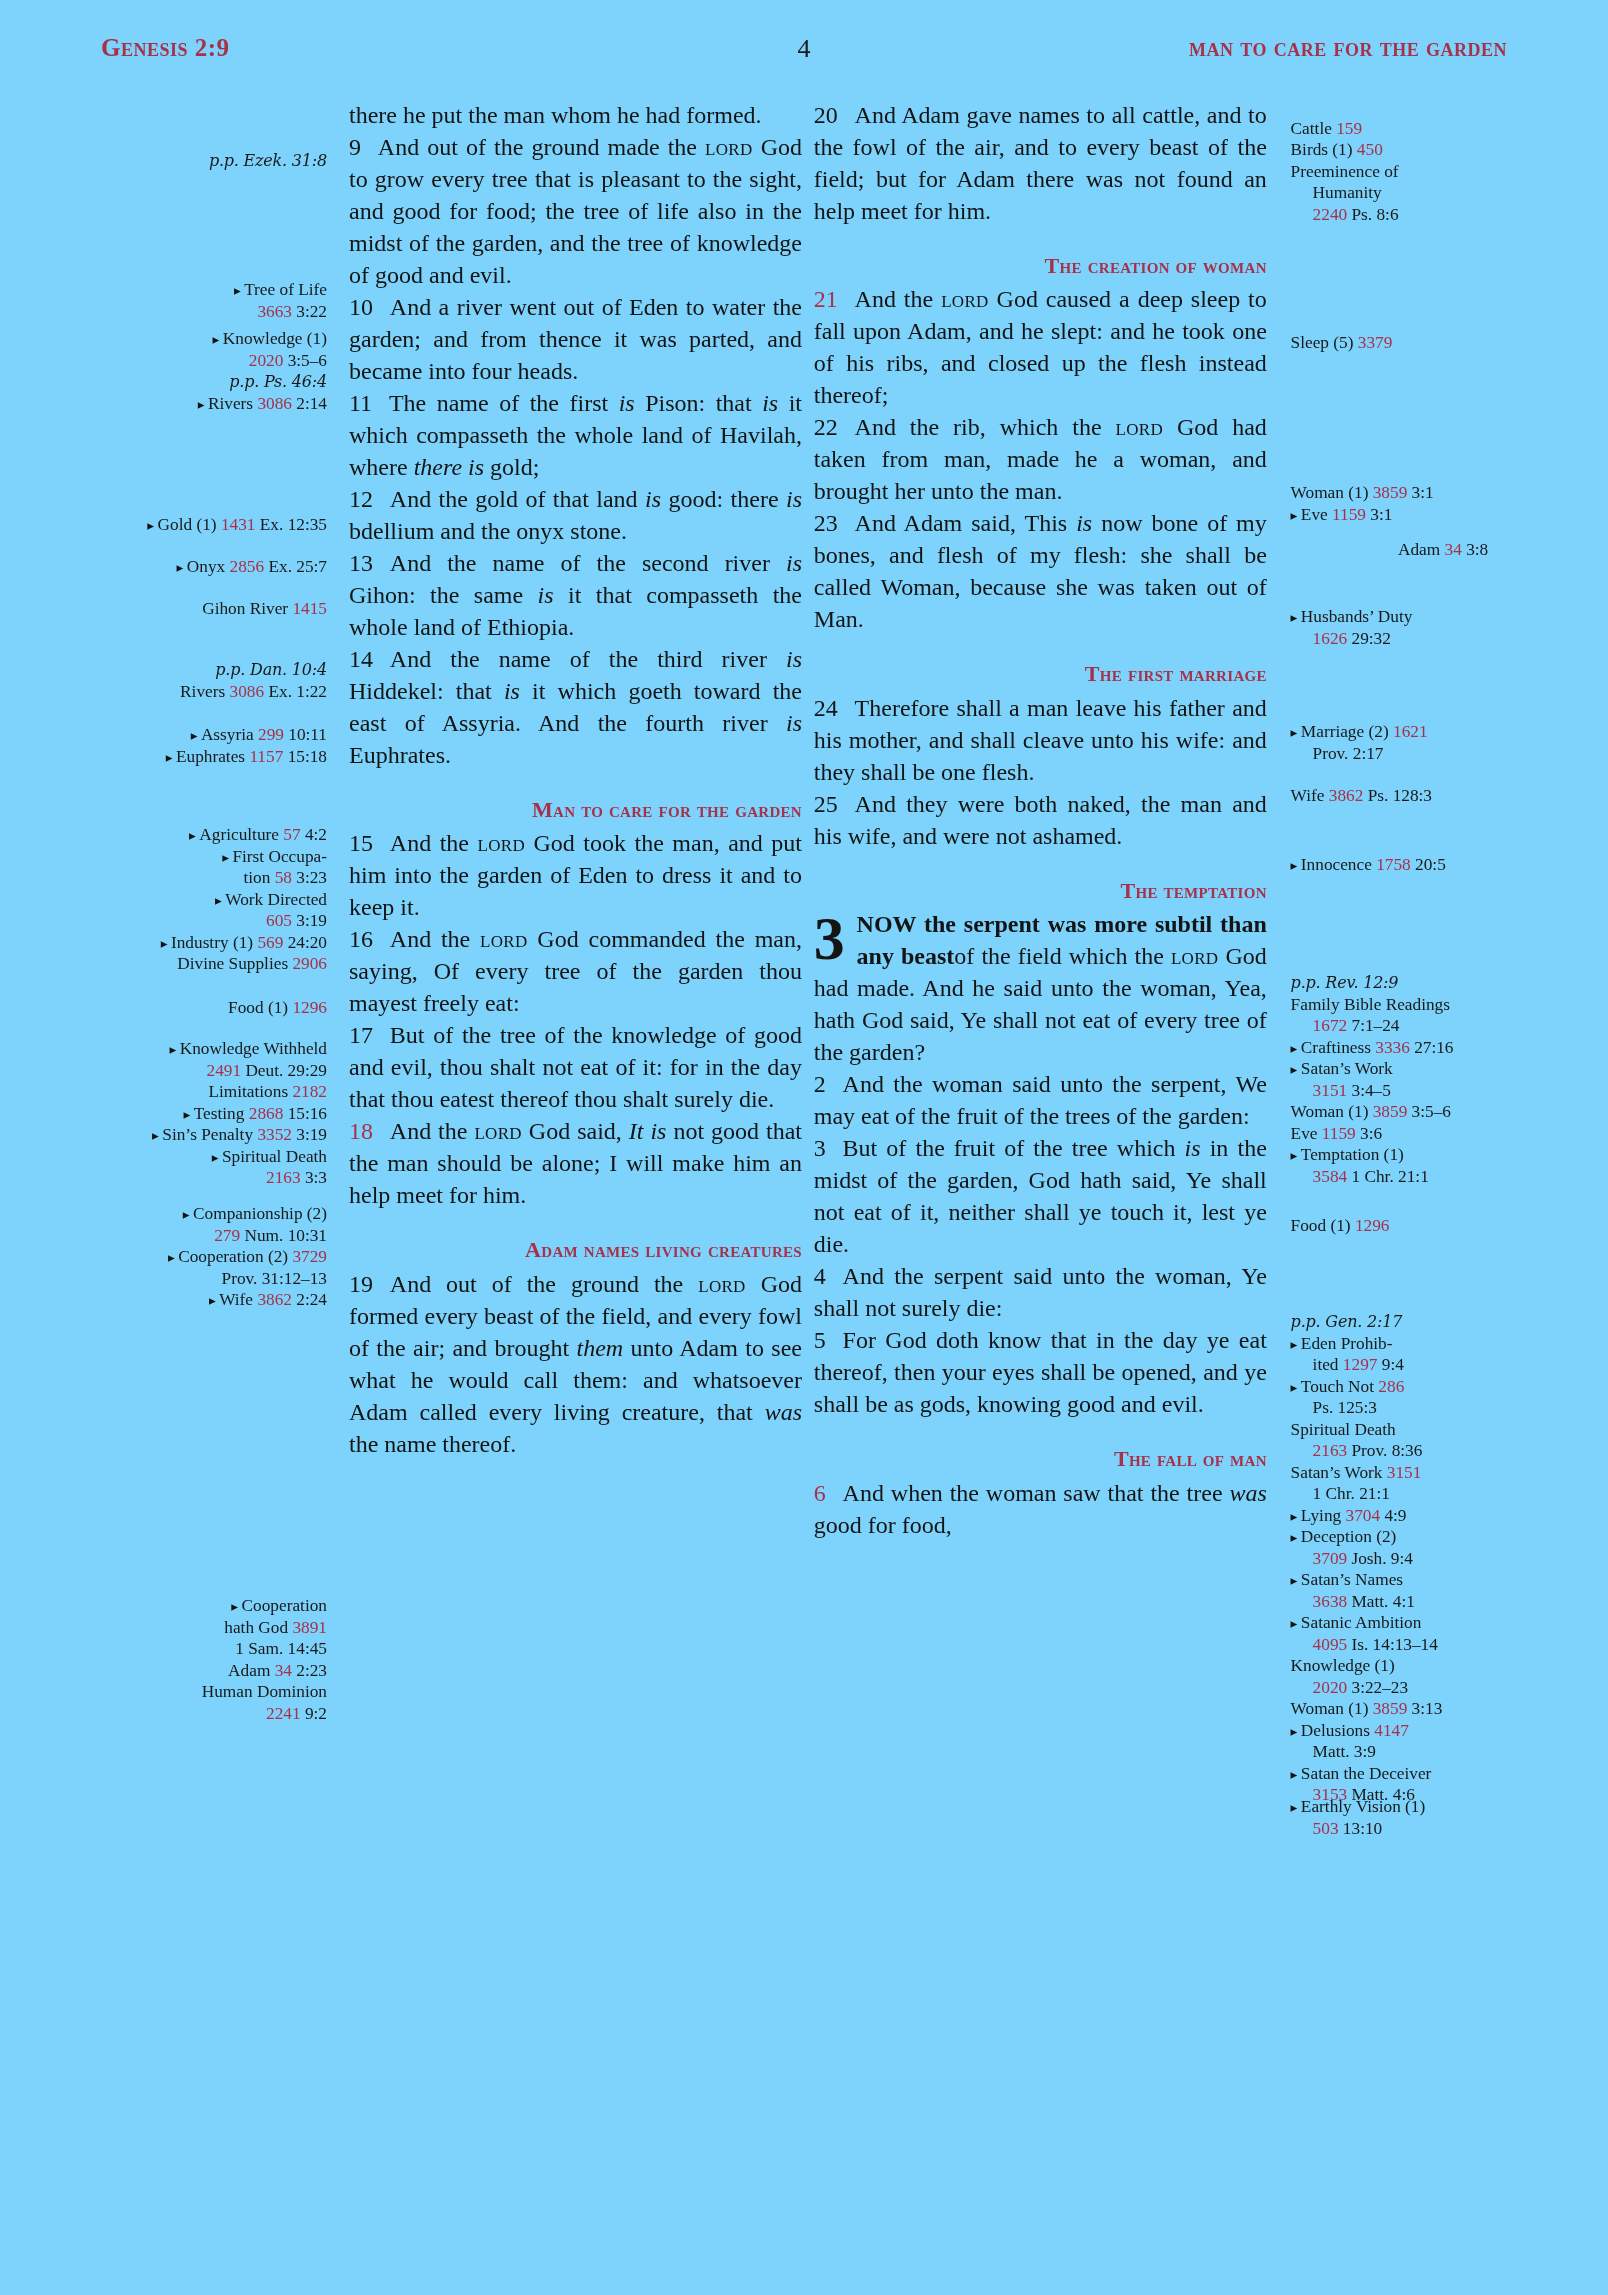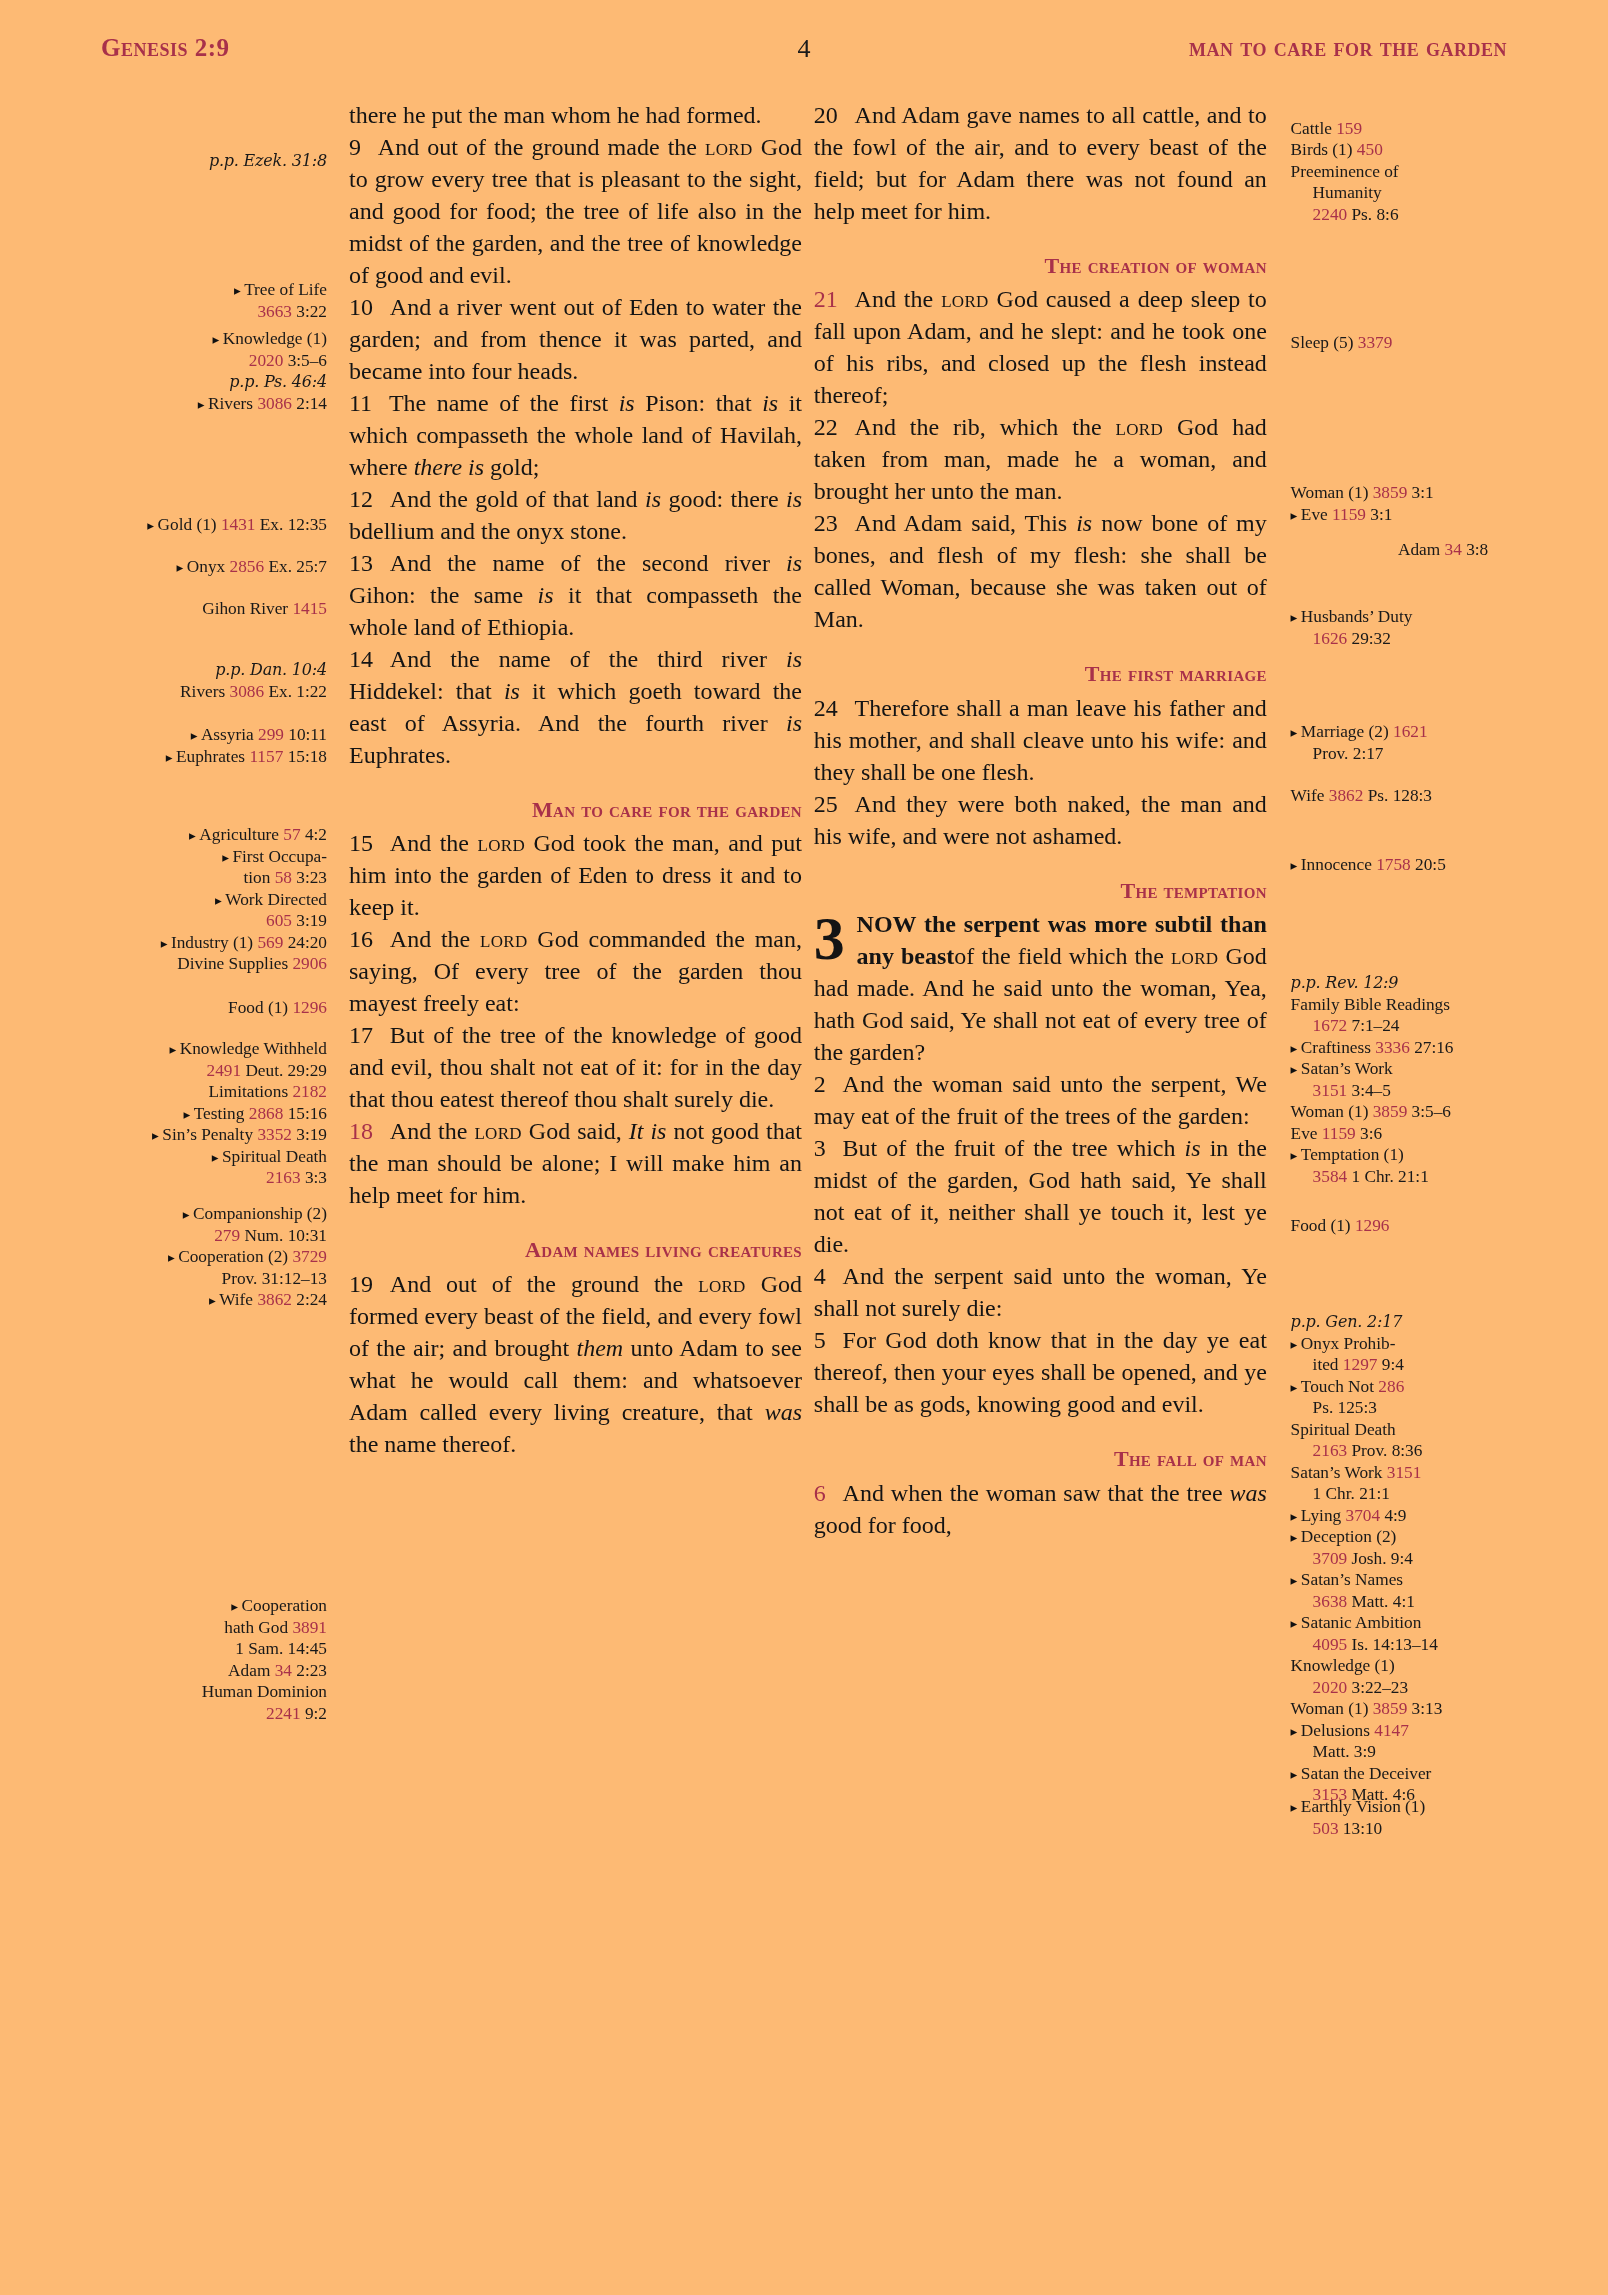--- a/index.html
+++ b/index.html
@@ -12,21 +12,21 @@
     width: 1608px;
     height: 2295px;
     font-family: "Liberation Serif", "DejaVu Serif", serif;
     color: #1a1a1a;
     position: relative;
     overflow: hidden;
   }
   .page {
     position: absolute;
     inset: 0;
-    background: #fdba74;
+    background: #7dd3fc;
   }
 
   
   .runhead {
     position: absolute;
     top: 34px;
     left: 101px;
     right: 101px;
     height: 44px;
     display: flex;
@@ -310,21 +310,21 @@
           <div class="note-line"><span>Woman (1)</span> <span class="ref">3859</span> <span>3:5–6</span></div>
           <div class="note-line"><span>Eve</span> <span class="ref">1159</span> <span>3:6</span></div>
           <div class="note-line"><span class="tri">▸</span> <span>Temptation (1)</span></div>
           <div class="note-line indent"><span class="ref">3584</span> <span>1 Chr. 21:1</span></div>
         </div>
         <div class="note-block" style="position:absolute;top:1104px;left:0;right:0;">
           <div class="note-line"><span>Food (1)</span> <span class="ref">1296</span></div>
         </div>
         <div class="note-block" style="position:absolute;top:1200px;left:0;right:0;">
           <div class="note-line"><span class="pp">p.p. Gen. 2:17</span></div>
-          <div class="note-line"><span class="tri">▸</span> <span>Onyx Prohib-</span></div>
+          <div class="note-line"><span class="tri">▸</span> <span>Eden Prohib-</span></div>
           <div class="note-line indent"><span>ited</span> <span class="ref">1297</span> <span>9:4</span></div>
           <div class="note-line"><span class="tri">▸</span> <span>Touch Not</span> <span class="ref">286</span></div>
           <div class="note-line indent"><span>Ps. 125:3</span></div>
           <div class="note-line"><span>Spiritual Death</span></div>
           <div class="note-line indent"><span class="ref">2163</span> <span>Prov. 8:36</span></div>
           <div class="note-line"><span>Satan’s Work</span> <span class="ref">3151</span></div>
           <div class="note-line indent"><span>1 Chr. 21:1</span></div>
           <div class="note-line"><span class="tri">▸</span> <span>Lying</span> <span class="ref">3704</span> <span>4:9</span></div>
           <div class="note-line"><span class="tri">▸</span> <span>Deception (2)</span></div>
           <div class="note-line indent"><span class="ref">3709</span> <span>Josh. 9:4</span></div>

